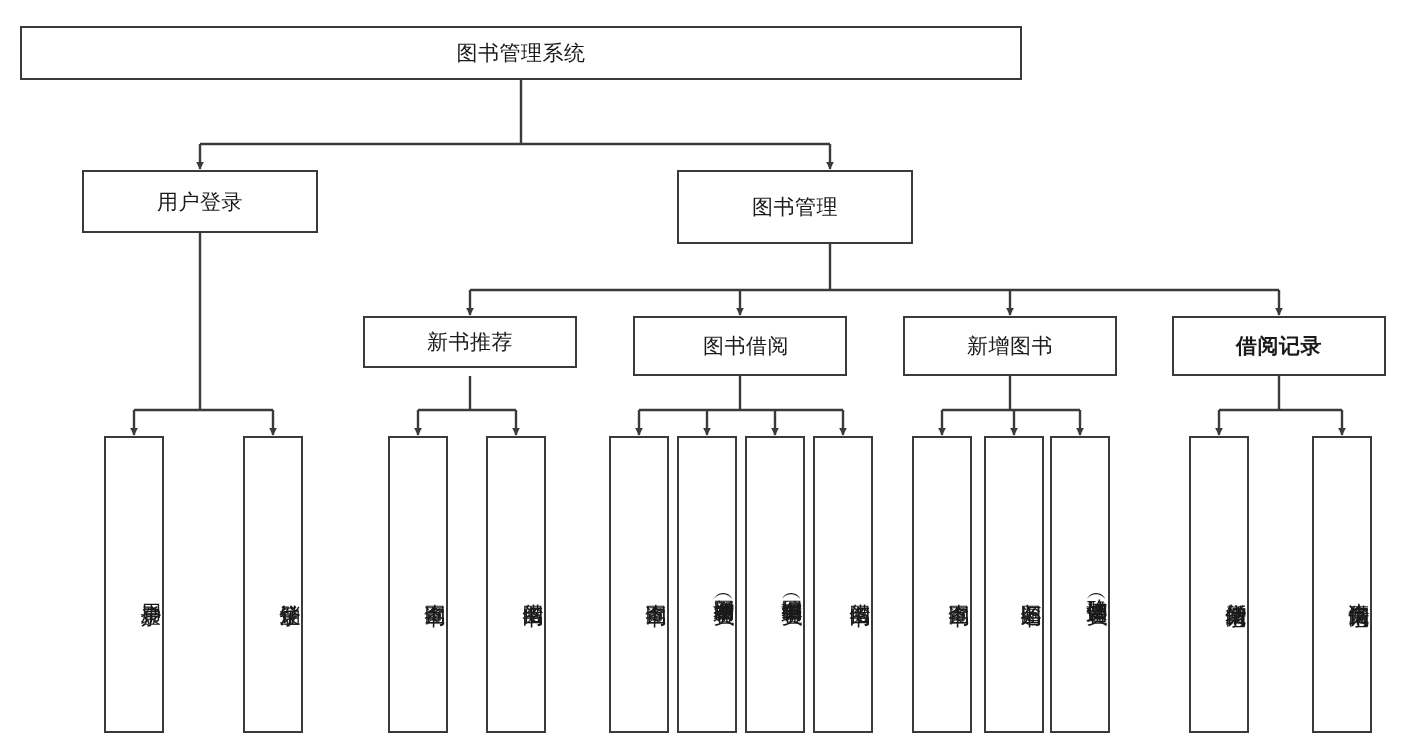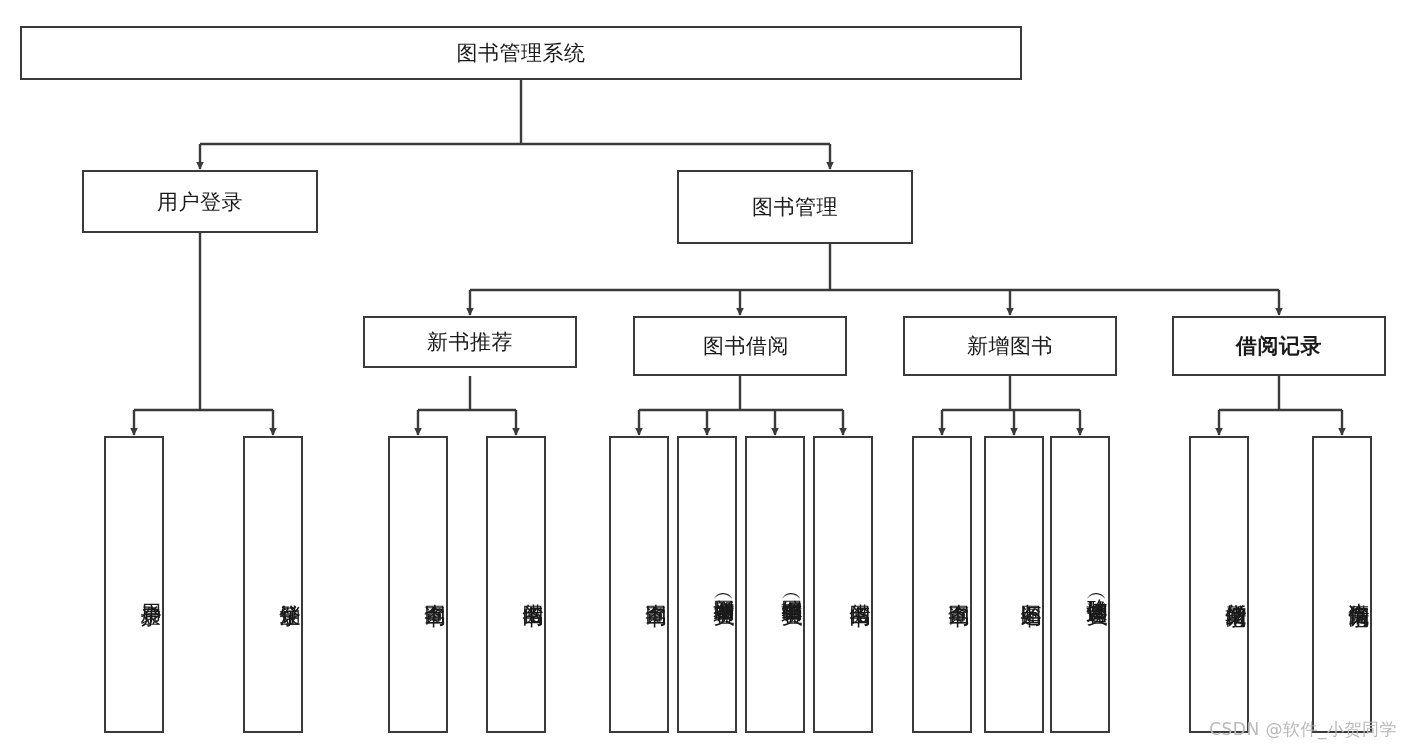--- a/index.html
+++ b/index.html
@@ -172,14 +172,13 @@
         <span class="node-label">确认归还（管理员）</span>
       </div>
       <div class="node vert" style="left: 1189px; top: 436px; width: 60px; height: 297px;">
         <span class="node-label">新增借阅记录</span>
       </div>
       <div class="node vert" style="left: 1312px; top: 436px; width: 60px; height: 297px;">
         <span class="node-label">查询借阅记录</span>
       </div>
     </div>
 
-  <div class="watermark">CSDN @软件_小贺同学</div>
 </div>
 
 </body></html>

